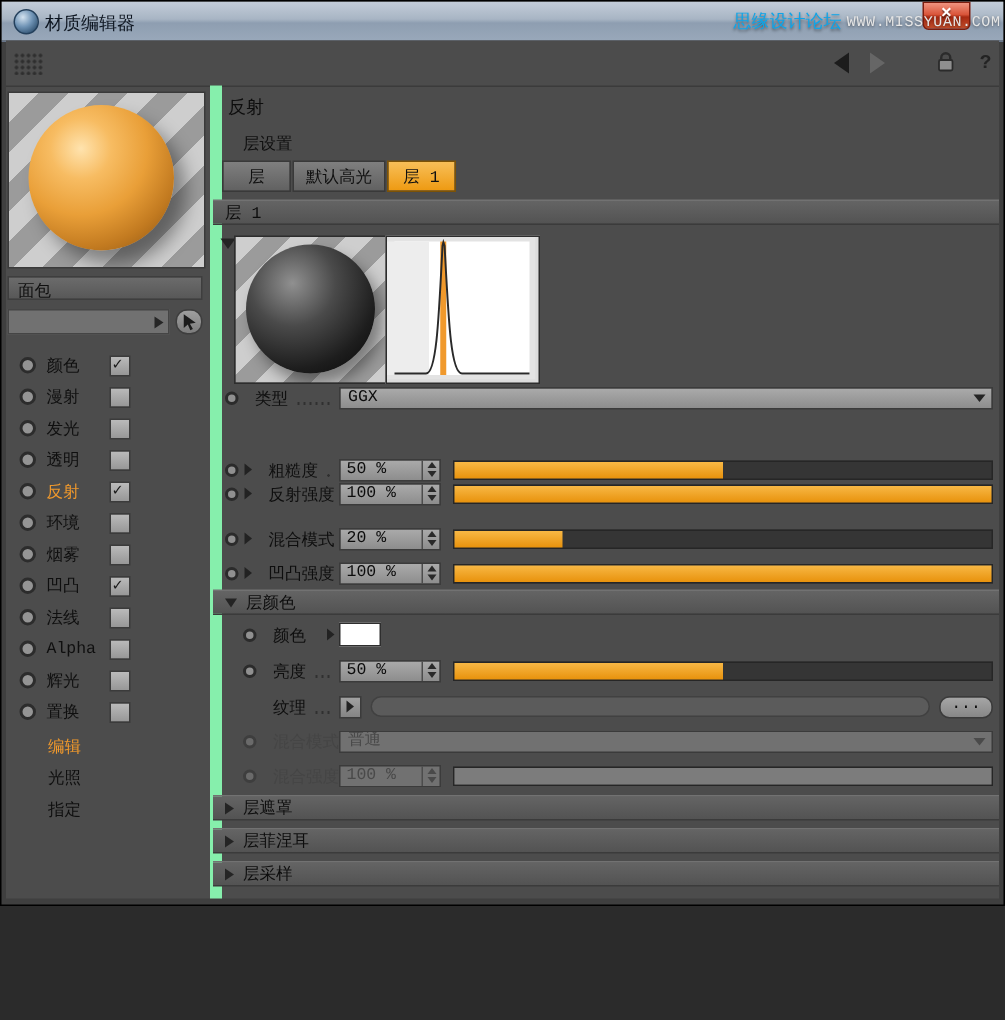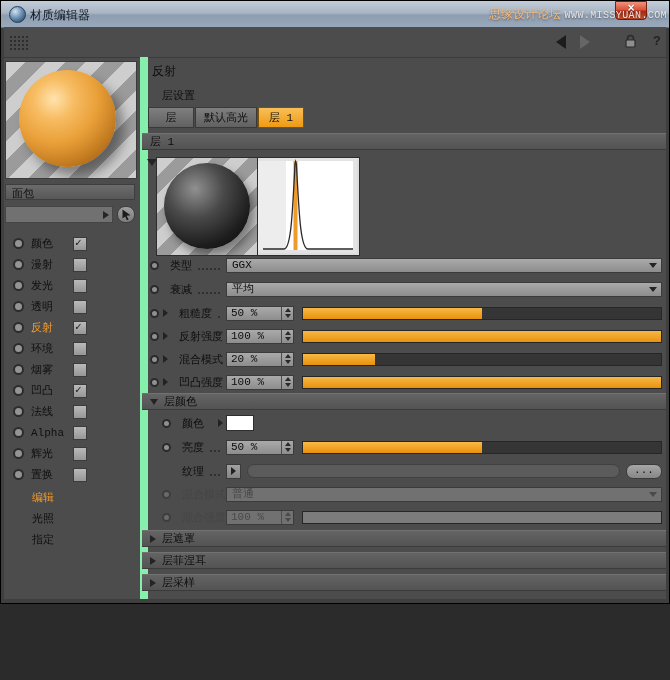--- a/index.html
+++ b/index.html
@@ -2,21 +2,21 @@
 <html><head>
 <meta charset="utf-8">
 <style>
   html,body{margin:0;padding:0;background:#2b2b2b;}
   .window{position:relative;width:670px;height:604px;font-family:Liberation Mono, monospace;font-size:11px;color:#161616;background:#3f3f3f;overflow:hidden;border:1px solid #000;box-sizing:border-box;}
   
   .titlebar{position:absolute;top:0;left:0;right:0;height:26px;background:linear-gradient(180deg,#c3cdd9 0%,#a8b5c4 45%,#8e9eb1 55%,#99a8ba 100%);border-bottom:1px solid #68768a;}
   .app-icon{position:absolute;left:8px;top:5px;width:15px;height:15px;border-radius:50%;background:radial-gradient(circle at 35% 30%,#d3e2ef,#6f93b5 45%,#2e4f6e 85%);border:1px solid #24405c;}
   .title-text{position:absolute;left:29px;top:6px;font-size:12px;color:#0d1520;}
   .close-btn{position:absolute;right:22px;top:0;width:30px;height:17px;border-radius:0 0 4px 4px;background:linear-gradient(180deg,#f0937f 0%,#d9553a 45%,#a92a12 55%,#c24e2c 100%);border:1px solid #7c1d0e;color:#fff;font-weight:bold;text-align:center;line-height:15px;font-size:12px;text-shadow:0 1px 1px rgba(0,0,0,.5);}
-  .wm1{position:absolute;top:5px;right:108px;color:#fdba74;font-size:12px;z-index:30;text-shadow:0 1px 2px rgba(0,0,0,.45);}
+  .wm1{position:absolute;top:5px;right:108px;color:#0ea5e9;font-size:12px;z-index:30;text-shadow:0 1px 2px rgba(0,0,0,.45);}
   .wm2{position:absolute;top:9px;right:2px;color:#e6e6e6;font-size:10px;letter-spacing:.4px;z-index:30;text-shadow:0 1px 2px rgba(0,0,0,.45);}
   
   .content{position:absolute;left:3px;right:3px;top:26px;bottom:4px;background:#4c4c4c;}
   
   .toolbar{position:absolute;left:0;right:0;top:0;height:30px;border-bottom:1px solid #3b3b3b;}
   .grip{position:absolute;left:5px;top:8px;width:20px;height:15px;background-image:radial-gradient(circle,#2e2e2e 1px,transparent 1.3px);background-size:4px 4px;}
   .nav-back{position:absolute;left:552px;top:8px;width:0;height:0;border-right:10px solid #1c1c1c;border-top:7px solid transparent;border-bottom:7px solid transparent;}
   .nav-fwd{position:absolute;left:576px;top:8px;width:0;height:0;border-left:10px solid #666;border-top:7px solid transparent;border-bottom:7px solid transparent;}
   .lock-icon{position:absolute;left:620px;top:7px;}
   .help-icon{position:absolute;left:646px;top:7px;width:14px;text-align:center;font-weight:bold;font-size:13px;color:#232323;}
@@ -232,52 +232,41 @@
           <span class="acircle"></span>
           <span class="plabel">类型</span>
           <span class="leader"></span>
         </div>
         <div class="dropdown">
           <span>GGX</span>
           <span class="ddarrow"></span>
         </div>
       </div>
 
-      <div class="prow" style="top:224px">
-        <div class="pleft">
-          <span class="acircle"></span>
-          <span class="plabel">衰减</span>
-          <span class="leader"></span>
-        </div>
-        <div class="dropdown">
-          <span>平均</span>
-          <span class="ddarrow"></span>
-        </div>
-      </div>
 
       <div class="prow" style="top:248px">
         <div class="pleft">
           <span class="acircle"></span>
           <span class="exp"></span>
           <span class="plabel">粗糙度</span>
           <span class="leader"></span>
         </div>
         <div class="spinner">
           <span>50 %</span>
           <span class="spin-btns">
               <span class="sbt-up"></span>
               <span class="sbt-dn"></span>
             </span>
         </div>
         <div class="slider">
           <div class="fill" style="width: 50%;"></div>
         </div>
       </div>
 
-      <div class="prow" style="top:271px">
+      <div class="prow" style="top:264px">
         <div class="pleft">
           <span class="acircle"></span>
           <span class="exp"></span>
           <span class="plabel">反射强度</span>
           <span class="leader"></span>
         </div>
         <div class="spinner">
           <span>100 %</span>
           <span class="spin-btns">
               <span class="sbt-up"></span>

